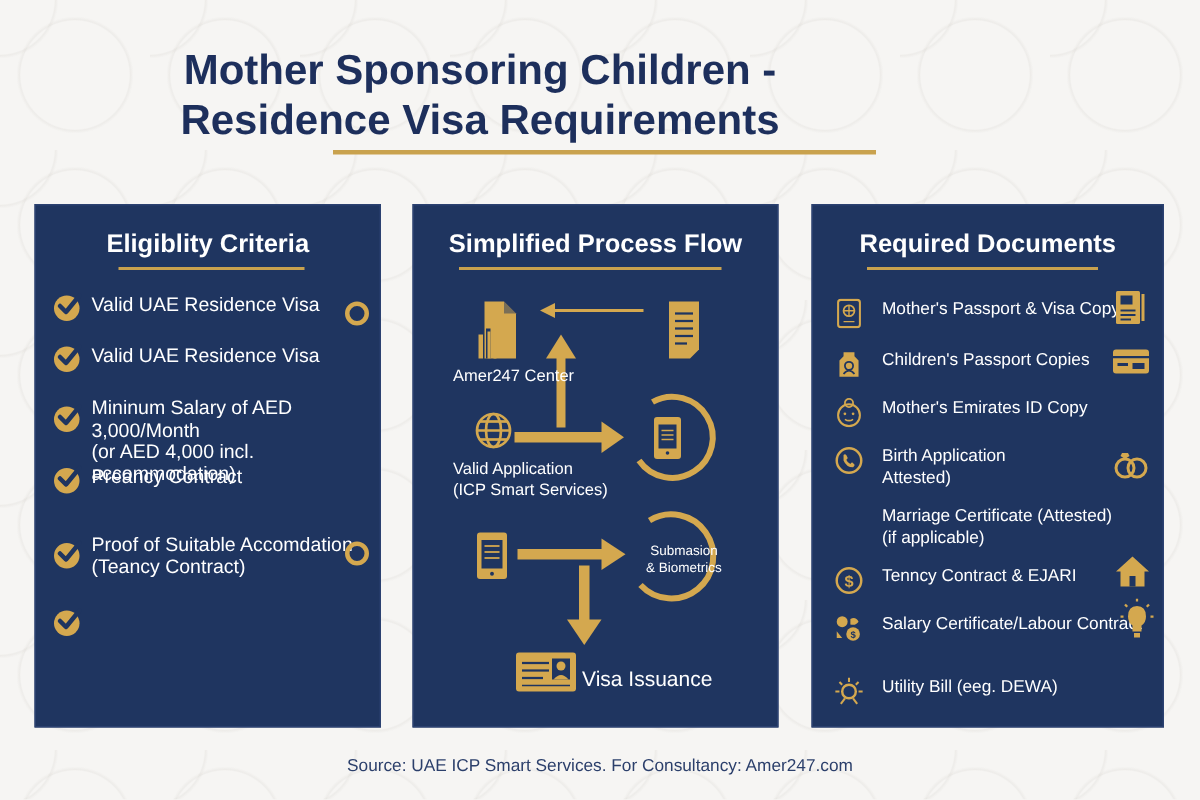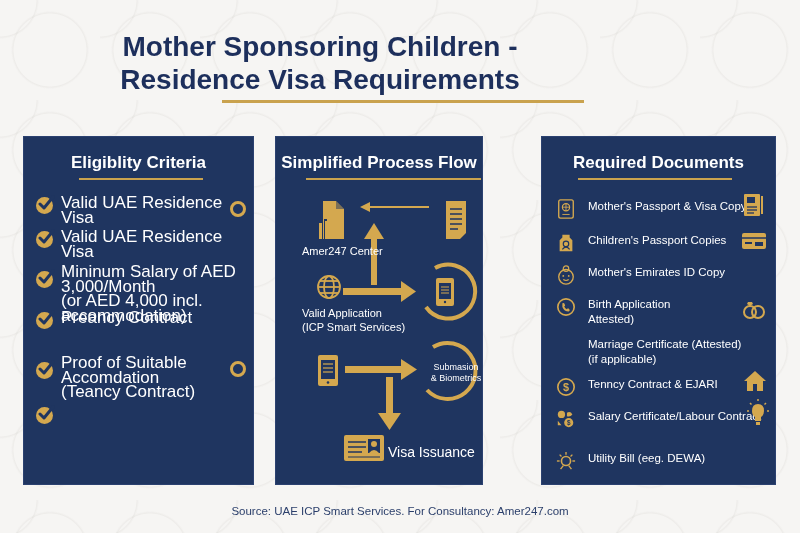--- a/index.html
+++ b/index.html
@@ -28,32 +28,32 @@
     background: #c9a24e; z-index: 1;
   }
   .panel {
     position: absolute; top: 136px; height: 349px;
     background: #1f3560;
     border: 1px solid #2b4170;
     z-index: 1;
     color: #ffffff;
   }
   #p-left { left: 23px; width: 231px; }
-  #p-mid { left: 275px; width: 208px; }
+  #p-mid { left: 275px; width: 244px; }
   #p-right { left: 541px; width: 235px; }
   .panel-title {
     position: absolute; top: 16px; left: 0; width: 100%;
     text-align: center; font-weight: bold; font-size: 17px; color: #ffffff;
   }
   .panel-rule {
     position: absolute; top: 41px; height: 2px; background: #c9a24e;
   }
   .crit {
     position: absolute; left: 12px; display: flex; align-items: flex-start;
-    font-size: 17px; line-height: 14.5px; color: #ffffff;
+    font-size: 13px; line-height: 14.5px; color: #ffffff;
   }
   .check {
     width: 17px; height: 17px; border-radius: 50%; background: #d4a84f;
     flex: none; margin-right: 8px; margin-top: 1px; position: relative;
   }
   .check svg { position: absolute; left: 1px; top: -2px; }
   .ring {
     position: absolute; width: 16px; height: 16px; border-radius: 50%;
     border: 3px solid #d4a84f;
   }

